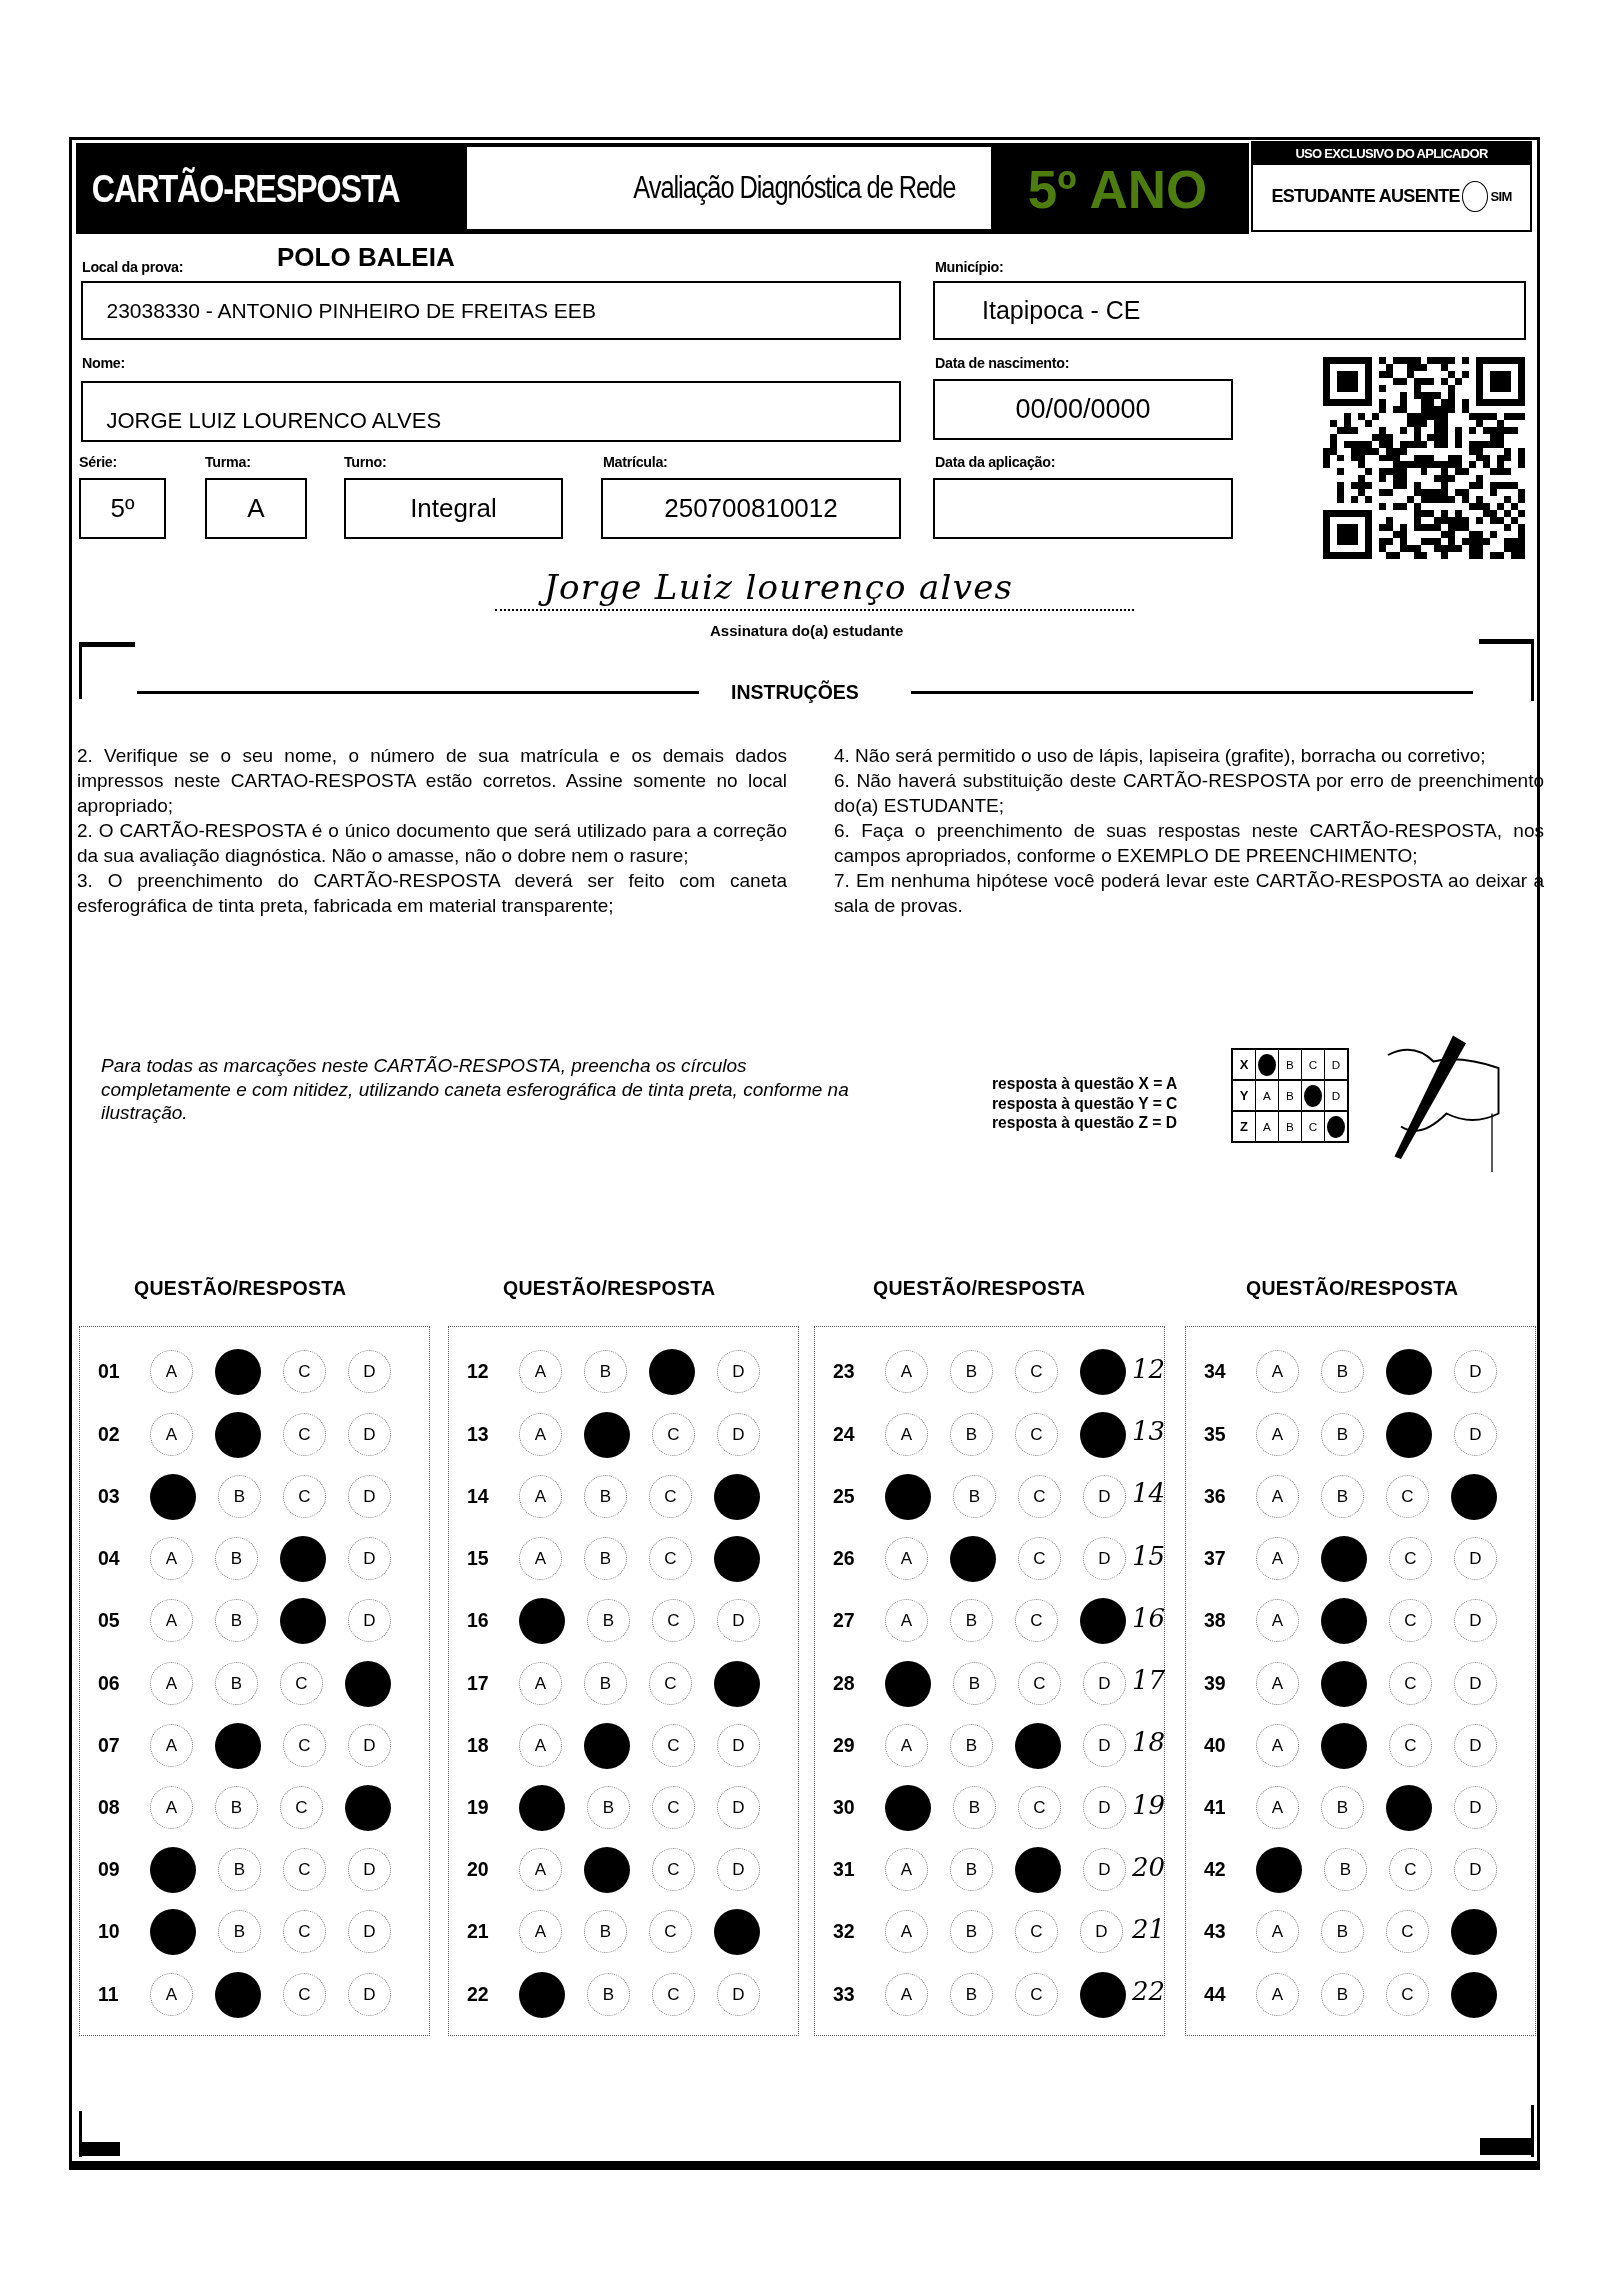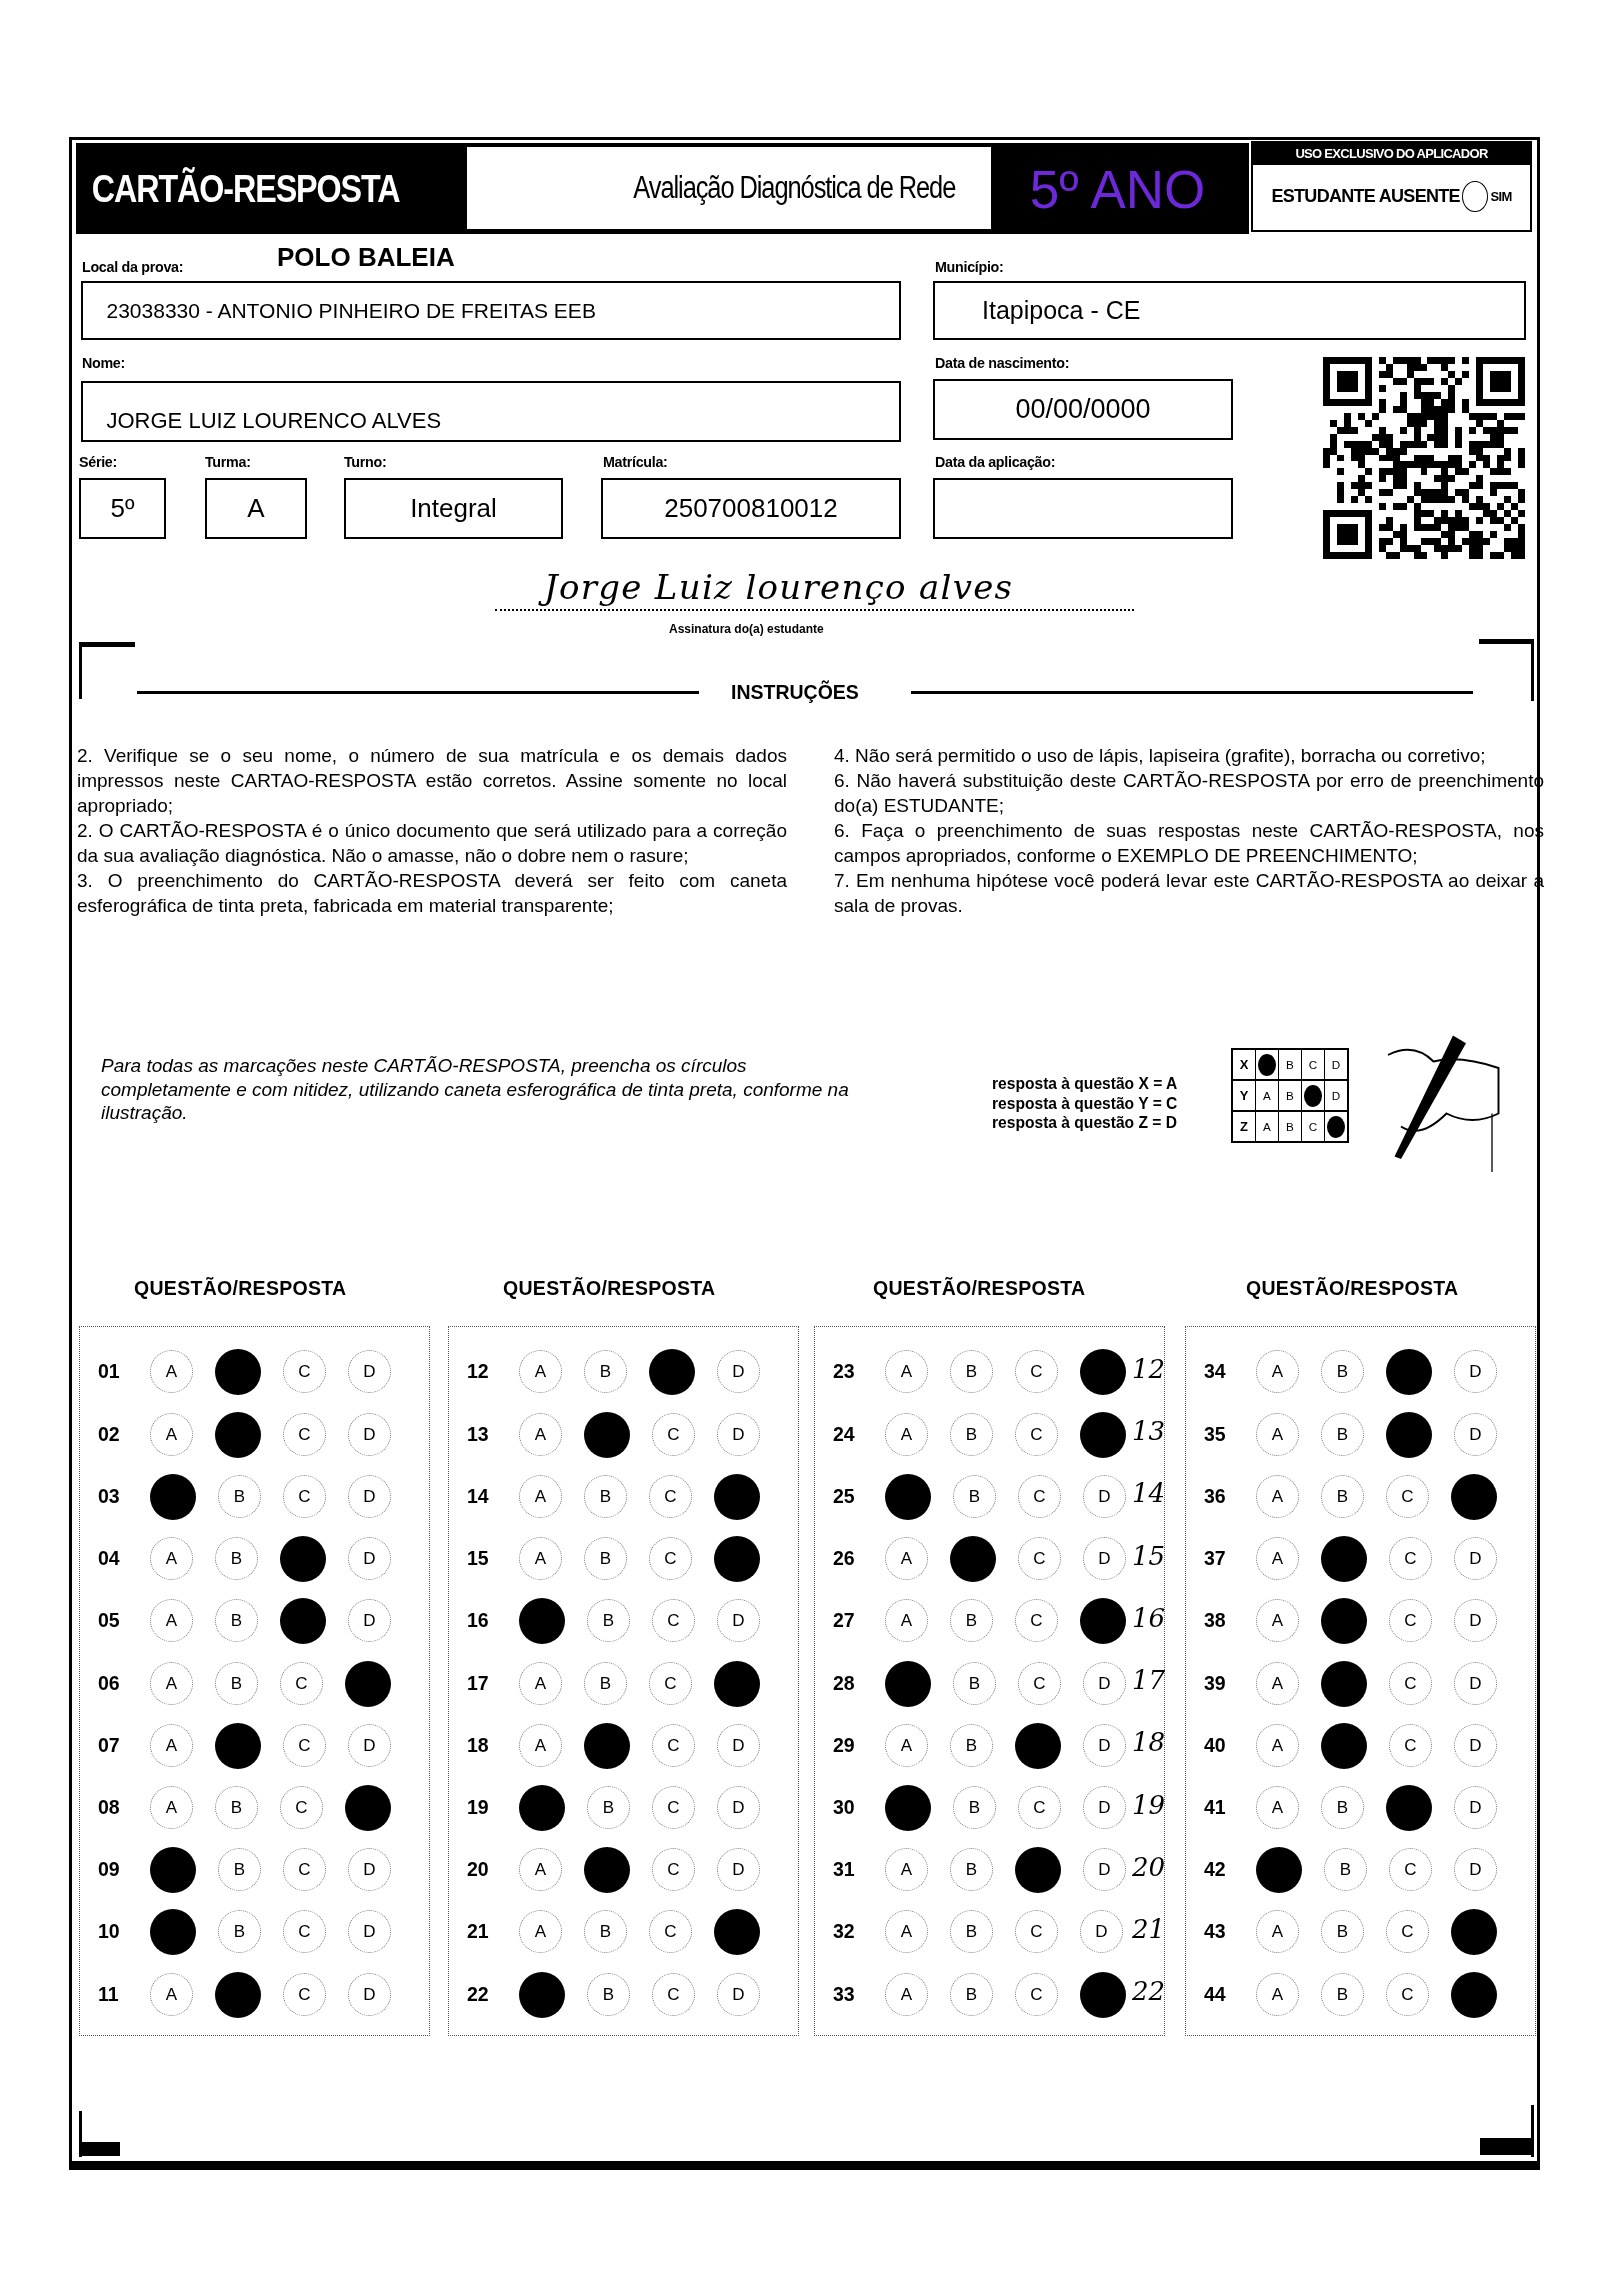--- a/index.html
+++ b/index.html
@@ -5,36 +5,36 @@
   html, body { margin: 0; padding: 0; background: #ffffff; }
   body { width: 1613px; height: 2295px; position: relative; overflow: hidden; font-family: "Liberation Sans", sans-serif; color: #000; }
 
   .sheet { position: absolute; left: 69px; top: 137px; width: 1471px; height: 2033px; border: 3.9px solid #000; box-sizing: border-box; border-bottom-width: 9px; }
 
   
   .hdr { position: absolute; left: 76px; top: 143px; width: 1173px; height: 91px; background: #000; }
   .hdr-title { position: absolute; left: 85px; top: 145px; width: 378px; height: 89px; color: #fff; font-size: 38px; font-weight: bold; display: flex; align-items: center; justify-content: center; letter-spacing: -1.3px; transform: scaleX(0.85); transform-origin: left center; }
   .hdr-sub { position: absolute; left: 467px; top: 147px; width: 524px; height: 82px; background: #fff; font-size: 31px; font-weight: normal; display: flex; align-items: center; justify-content: flex-end; letter-spacing: -1.3px; }
   .hdr-sub span { display: inline-block; transform: scaleX(0.82); }
-  .hdr-year { position: absolute; left: 997px; top: 145px; width: 241px; height: 89px; color: #6d28d9; font-size: 53px; font-weight: normal; display: flex; align-items: center; justify-content: center; }
+  .hdr-year { position: absolute; left: 997px; top: 145px; width: 241px; height: 89px; color: #4d7c0f; font-size: 53px; font-weight: bold; display: flex; align-items: center; justify-content: center; }
   .absent-box { position: absolute; left: 1251px; top: 141px; width: 281px; height: 91px; border: 2.6px solid #000; box-sizing: border-box; background: #fff; }
   .absent-top { background: #000; color: #fff; font-size: 13px; font-weight: bold; text-align: center; height: 22px; line-height: 22px; letter-spacing: -0.7px; }
   .absent-row { display: flex; align-items: center; justify-content: center; height: 63px; font-size: 18px; font-weight: bold; letter-spacing: -0.7px; }
   .absent-bubble { width: 23.5px; height: 29px; border: 1.3px solid #000; border-radius: 50%; margin: 0 2.6px; display: inline-block; }
   .absent-row .sim { font-size: 13px; }
 
   .lbl { position: absolute; font-size: 14.3px; font-weight: bold; letter-spacing: -0.3px; }
   .field { position: absolute; border: 2.6px solid #000; box-sizing: border-box; display: flex; align-items: center; font-size: 22px; }
   .polo { position: absolute; left: 277px; top: 242px; font-size: 26px; font-weight: bold; }
 
   .qr { position: absolute; left: 1323px; top: 357px; width: 202px; height: 202px; }
 
   .sig-line { position: absolute; left: 495px; top: 609px; width: 639px; border-bottom: 2.6px dotted #000; }
   .sig-handwriting { position: absolute; left: 544px; top: 567px; font-family: "DejaVu Serif", serif; font-style: italic; font-size: 34px; letter-spacing: 1.3px; }
-  .sig-caption { position: absolute; left: 669px; top: 622px; font-size: 12px; font-weight: bold; }
+  .sig-caption { position: absolute; left: 710px; top: 622px; font-size: 15px; font-weight: bold; }
 
   .corner { position: absolute; border-color: #000; border-style: solid; }
 
   .instr-line { position: absolute; top: 691px; height: 3.3px; background: #000; }
   .instr-title { position: absolute; left: 731px; top: 681px; font-size: 19.5px; font-weight: bold; }
   .instr-col { position: absolute; top: 743px; width: 710px; font-size: 19px; line-height: 25px; text-align: justify; }
   .instr-col p { margin: 0; }
 
   .tip { position: absolute; left: 101px; top: 1054px; width: 756px; font-size: 19px; font-style: italic; line-height: 23.5px; }
   .example-lines { position: absolute; left: 992px; top: 1074px; font-size: 15.6px; font-weight: bold; line-height: 19.5px; }

